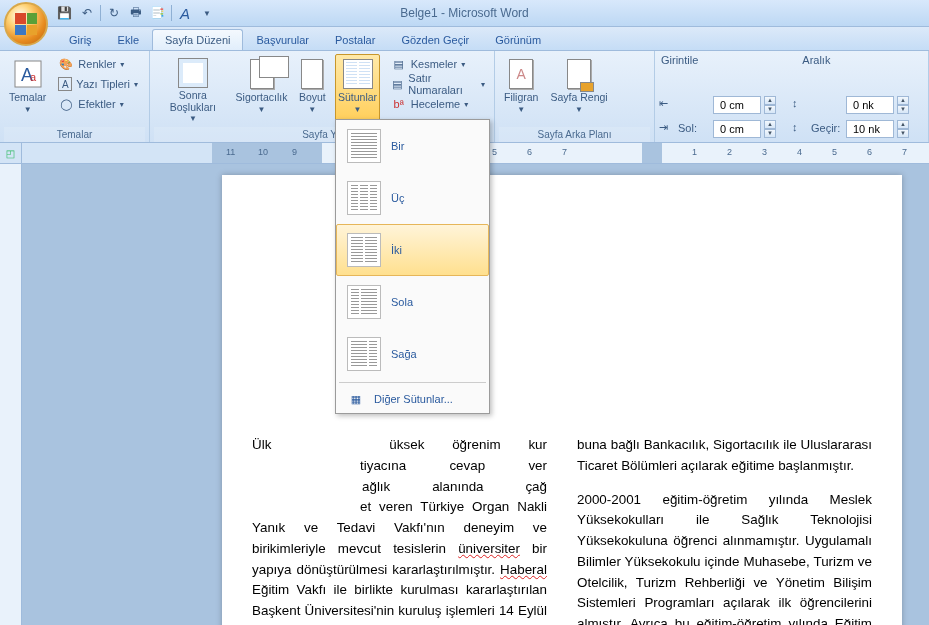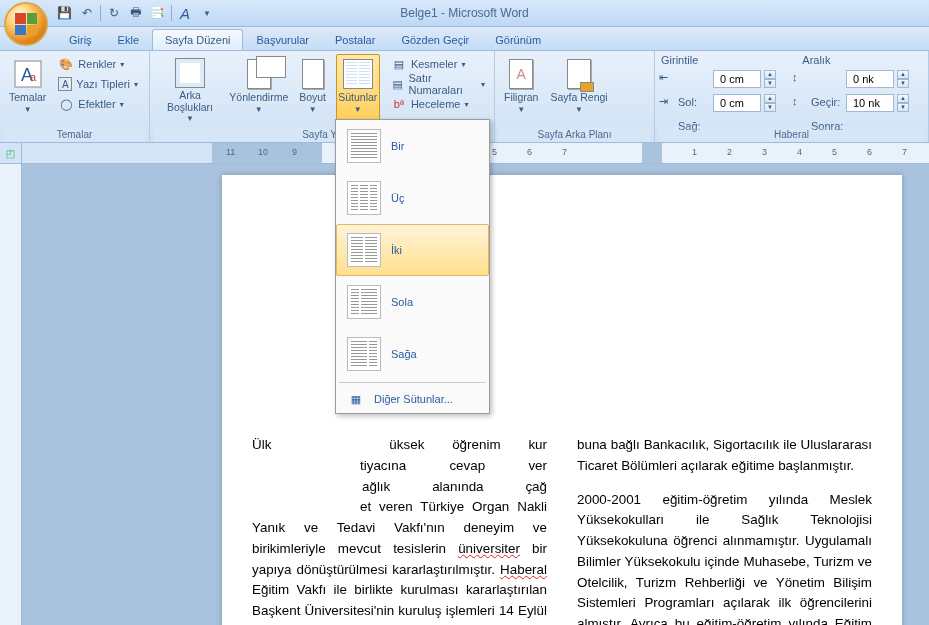--- a/index.html
+++ b/index.html
@@ -143,30 +143,30 @@
     </div>
     <div class="group-title">Temalar</div>
   </div>
 
   <div class="group" style="width:345px;">
     <div class="group-body">
       <div class="bigbtn">
           <div class="ico">
             <div class="ico-page" style="box-shadow:inset 0 0 0 4px #dcebfa;"></div>
           </div>
-          <div class="lbl">Arka Boşlukları</div>
+          <div class="lbl">Sonra Boşlukları</div>
           <div class="drop">▼</div>
         </div>
       <div class="bigbtn">
           <div class="ico">
             <div class="ico-page" style="width:24px;height:30px;position:relative;">
               <div style="position:absolute;left:8px;top:-4px;width:30px;height:22px;background:#fff;border:1px solid #888;"></div>
             </div>
           </div>
-          <div class="lbl">Yönlendirme</div>
+          <div class="lbl">Sigortacılık</div>
           <div class="drop">▼</div>
         </div>
       <div class="bigbtn">
           <div class="ico">
             <div class="ico-page" style="width:22px;height:30px;"></div>
           </div>
           <div class="lbl">Boyut</div>
           <div class="drop">▼</div>
         </div>
       <div class="bigbtn active">
@@ -215,21 +215,21 @@
               <div style="position:absolute;right:-4px;bottom:-4px;width:14px;height:10px;background:#e8a22b;border:1px solid #888;"></div>
             </div>
           </div>
           <div class="lbl">Sayfa Rengi</div>
           <div class="drop">▼</div>
         </div>
     </div>
     <div class="group-title">Sayfa Arka Planı</div>
   </div>
 
-  <div class="group" style="flex:1;">
+  <div class="group" style="flex:1;gap:26px;">
     <div class="group-head">
       <span>Girintile</span>
       <span style="margin-left:80px;">Aralık</span>
     </div>
     <div class="group-body" style="gap:16px;">
       <div class="col" style="gap:3px;">
         <div class="spin-field">
             <span class="si">⇤</span>
             <span class="lbl">Sol:</span>
             <input value="0 cm" style="">

